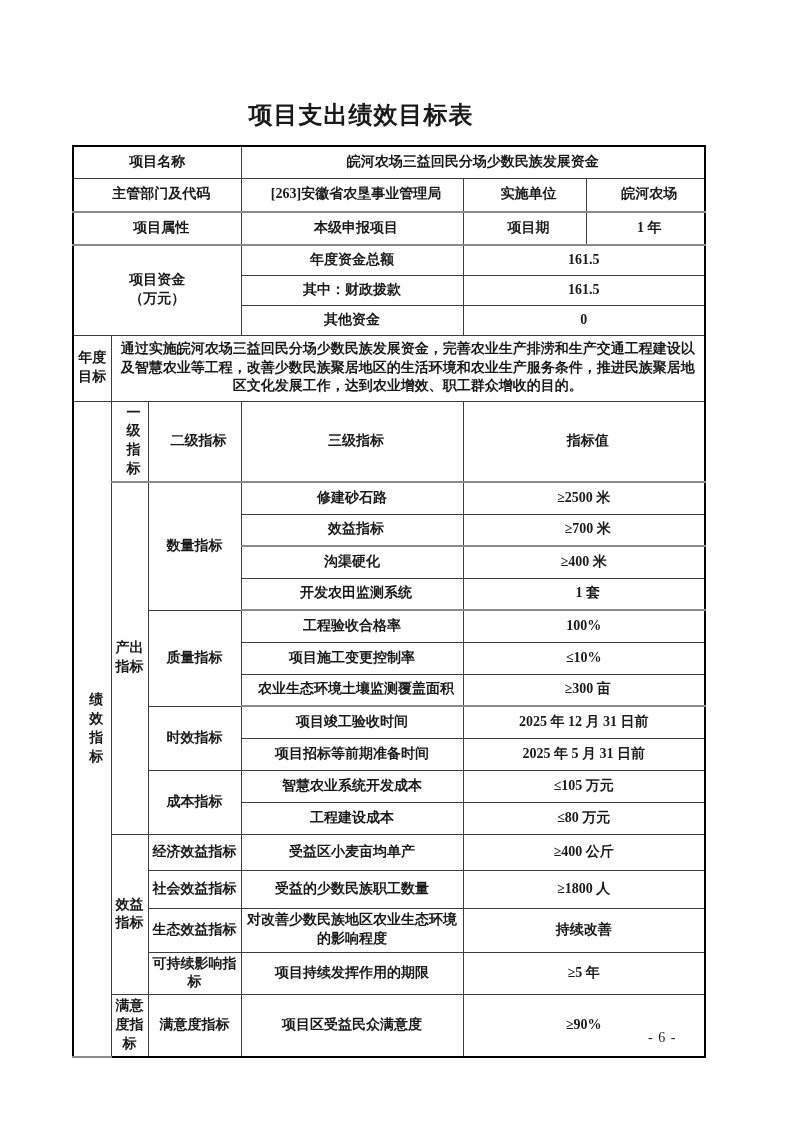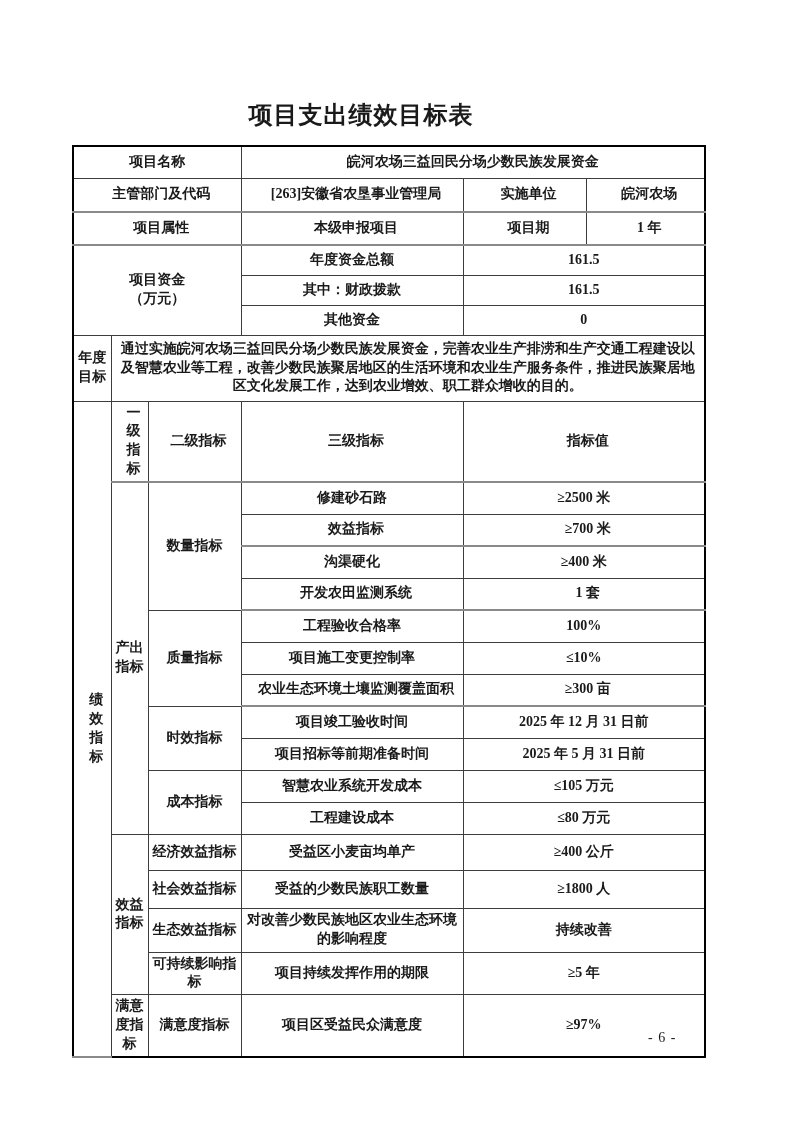--- a/index.html
+++ b/index.html
@@ -204,20 +204,20 @@
     <tr class="r38">
       <td class="l2">可持续影响指标</td>
       <td class="l3">项目持续发挥作用的期限</td>
       <td colspan="2">≥5 年</td>
     </tr>
 
     <tr class="r52">
       <td class="v2">满意度指标</td>
       <td class="l2">满意度指标</td>
       <td class="l3">项目区受益民众满意度</td>
-      <td colspan="2">≥97%</td>
+      <td colspan="2">≥90%</td>
     </tr>
   </tbody>
     </table>
 
   <div class="footer-page">- 6 -</div>
 
 </div>
 
 </body></html>

